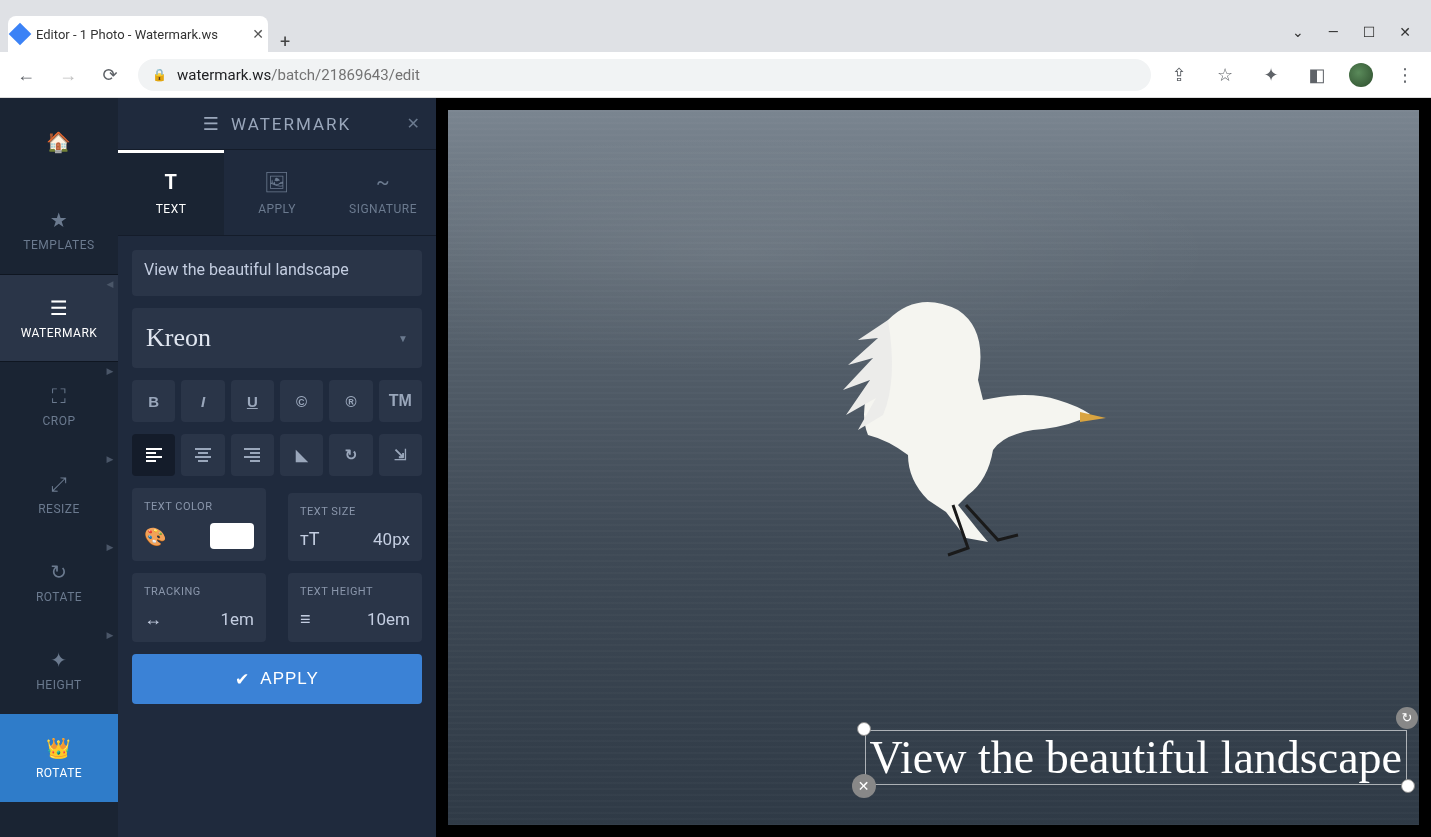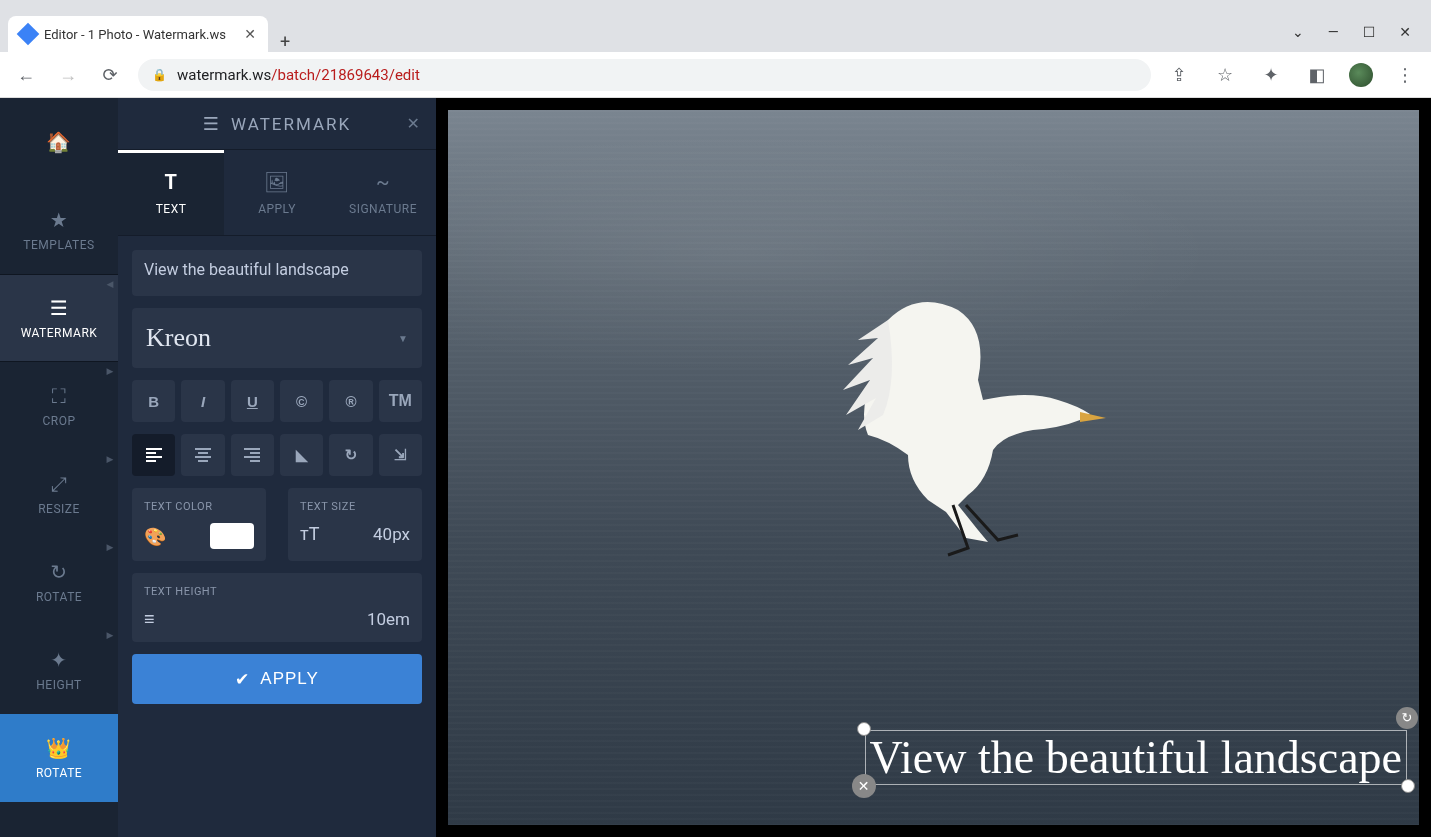--- a/index.html
+++ b/index.html
@@ -1,30 +1,30 @@
 <!DOCTYPE html>
 <html><head>
 <meta charset="utf-8">
 <style>
 * { margin: 0; padding: 0; box-sizing: border-box; }
 body { font-family: -apple-system, BlinkMacSystemFont, "Segoe UI", Roboto, Arial, sans-serif; width: 1431px; height: 837px; overflow: hidden; background: #fff; }
 .titlebar { height: 52px; background: #dfe1e5; display: flex; align-items: flex-end; padding: 8px 8px 0 8px; }
-.tab { background: #fff; border-radius: 8px 8px 0 0; height: 36px; display: flex; align-items: center; padding: 0 12px; gap: 8px; font-size: 13px; color: #333; min-width: 260px; }
+.tab { background: #fff; border-radius: 8px 8px 0 0; height: 36px; display: flex; align-items: center; padding: 0 4px; gap: 8px; font-size: 13px; color: #333; min-width: 260px; }
 .tab-favicon { width: 16px; height: 16px; background: #3b82f6; transform: rotate(45deg); }
 .tab-close { margin-left: auto; color: #555; font-size: 14px; cursor: pointer; }
 .new-tab { padding: 0 12px; font-size: 18px; color: #444; cursor: pointer; }
 .wincontrols { margin-left: auto; display: flex; gap: 24px; padding: 0 12px 12px 0; color: #333; }
 .wincontrols span { font-size: 14px; cursor: pointer; }
 .addrbar { height: 46px; background: #fff; display: flex; align-items: center; padding: 0 12px; gap: 14px; border-bottom: 1px solid #ddd; }
 .navicon { color: #5f6368; font-size: 18px; cursor: pointer; width: 28px; text-align: center; }
 .navicon.disabled { color: #c0c0c0; }
 .url-pill { flex: 1; background: #f1f3f4; border-radius: 20px; height: 32px; display: flex; align-items: center; padding: 0 14px; gap: 10px; font-size: 15px; color: #202124; }
 .url-pill .lock { color: #5f6368; font-size: 12px; }
 .url-host { color: #202124; }
-.url-path { color: #b91c1c; }
+.url-path { color: #737373; }
 .right-icons { display: flex; gap: 18px; align-items: center; }
 .avatar { width: 24px; height: 24px; border-radius: 50%; background: radial-gradient(circle at 40% 40%, #5a8a5a, #2d4d2d); }
 .app { display: flex; height: 739px; background: #0f1621; }
 .left-nav { width: 118px; background: #1a2433; display: flex; flex-direction: column; }
 .nav-item { height: 88px; display: flex; flex-direction: column; align-items: center; justify-content: center; gap: 6px; color: #6b7a8f; font-size: 12px; letter-spacing: 0.5px; cursor: pointer; position: relative; }
 .nav-item .ic { font-size: 20px; }
 .nav-item.active { background: #2a3548; color: #fff; border-top: 1px solid #0f1621; border-bottom: 1px solid #0f1621; }
 .nav-item .tri { position: absolute; top: 4px; right: 4px; font-size: 9px; color: #4a5668; }
 .nav-item.upgrade { background: #2f7cc9; color: #fff; margin-top: 0; }
 .panel { width: 318px; background: #1f2a3d; display: flex; flex-direction: column; }
@@ -34,21 +34,21 @@
 .ptab { flex: 1; display: flex; flex-direction: column; align-items: center; justify-content: center; gap: 8px; color: #6b7a8f; font-size: 12px; letter-spacing: 0.5px; cursor: pointer; }
 .ptab .ic { font-size: 20px; }
 .ptab.active { color: #fff; box-shadow: inset 0 3px 0 #fff; background: #1a2433; }
 .panel-body { padding: 14px; display: flex; flex-direction: column; gap: 12px; flex: 1; overflow: hidden; }
 .textarea { background: #2a3548; color: #c3cde0; border: none; border-radius: 4px; padding: 10px 12px; font-size: 16px; resize: none; height: 46px; font-family: inherit; }
 .fontsel { background: #2a3548; color: #e0e6f0; border: none; border-radius: 4px; padding: 0 14px; height: 60px; font-size: 26px; font-family: Georgia, serif; display: flex; align-items: center; justify-content: space-between; cursor: pointer; }
 .fontsel .dd { font-size: 10px; color: #6b7a8f; }
 .btn-row { display: flex; gap: 6px; }
 .ibtn { flex: 1; height: 42px; background: #2a3548; color: #9aa7bb; border: none; border-radius: 4px; font-size: 15px; font-weight: bold; cursor: pointer; display: flex; align-items: center; justify-content: center; }
 .ibtn.active { background: #141c2a; color: #fff; }
-.two-col { display: flex; gap: 22px; }
+.two-col { display: flex; gap: 22px; align-items: flex-end; }
 .prop-box { flex: 1; background: #2a3548; border-radius: 4px; padding: 12px; }
 .prop-label { font-size: 11px; letter-spacing: 0.5px; color: #8a96ab; margin-bottom: 10px; }
 .prop-val { display: flex; align-items: center; justify-content: space-between; color: #c3cde0; font-size: 17px; }
 .prop-val .pic { font-size: 18px; }
 .swatch { width: 44px; height: 26px; background: #fff; border-radius: 4px; }
 .apply-btn { height: 50px; background: #3b82d6; color: #fff; border: none; border-radius: 4px; font-size: 17px; letter-spacing: 1px; display: flex; align-items: center; justify-content: center; gap: 10px; cursor: pointer; }
 .canvas-area { flex: 1; display: flex; flex-direction: column; background: #000; }
 .canvas { flex: 1; position: relative; margin: 12px; background: linear-gradient(180deg, #6a7580 0%, #4a5560 25%, #3a4550 100%); overflow: hidden; }
 .water-ripple { position: absolute; inset: 0; background:
   radial-gradient(ellipse 800px 200px at 30% 20%, rgba(255,255,255,0.08), transparent 60%),
@@ -218,20 +218,27 @@
         <div class="prop-box">
           <div class="prop-label">TEXT SIZE</div>
           <div class="prop-val">
               <span class="pic">тT</span>
               <span>40px</span>
             </div>
         </div>
       </div>
       <div class="two-col">
         <div class="prop-box">
+          <div class="prop-label">TRACKING</div>
+          <div class="prop-val">
+              <span class="pic">↔</span>
+              <span>1em</span>
+            </div>
+        </div>
+        <div class="prop-box">
           <div class="prop-label">TEXT HEIGHT</div>
           <div class="prop-val">
               <span class="pic">≡</span>
               <span>10em</span>
             </div>
         </div>
       </div>
       <button class="apply-btn">
           <span>✔</span>
           <span>APPLY</span>

